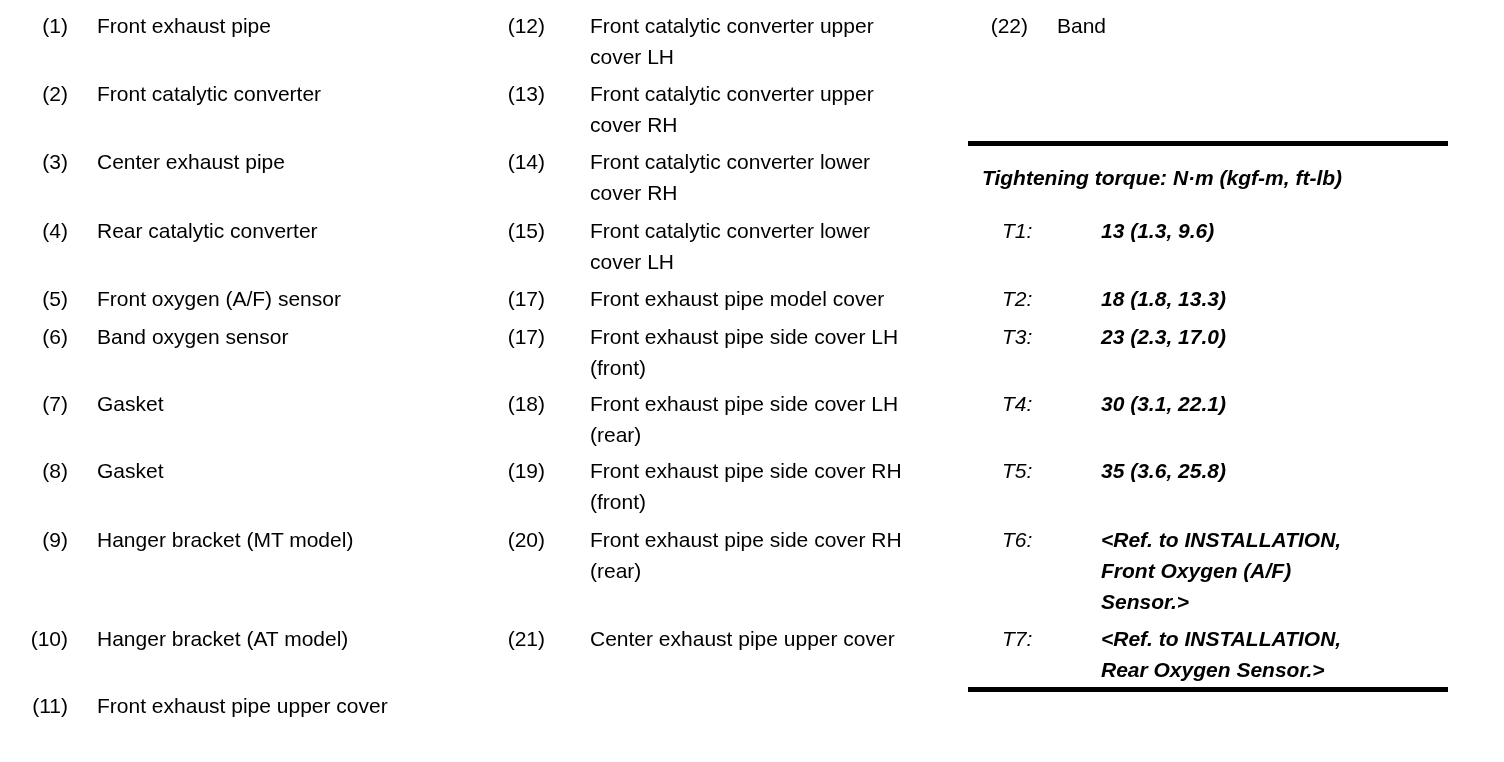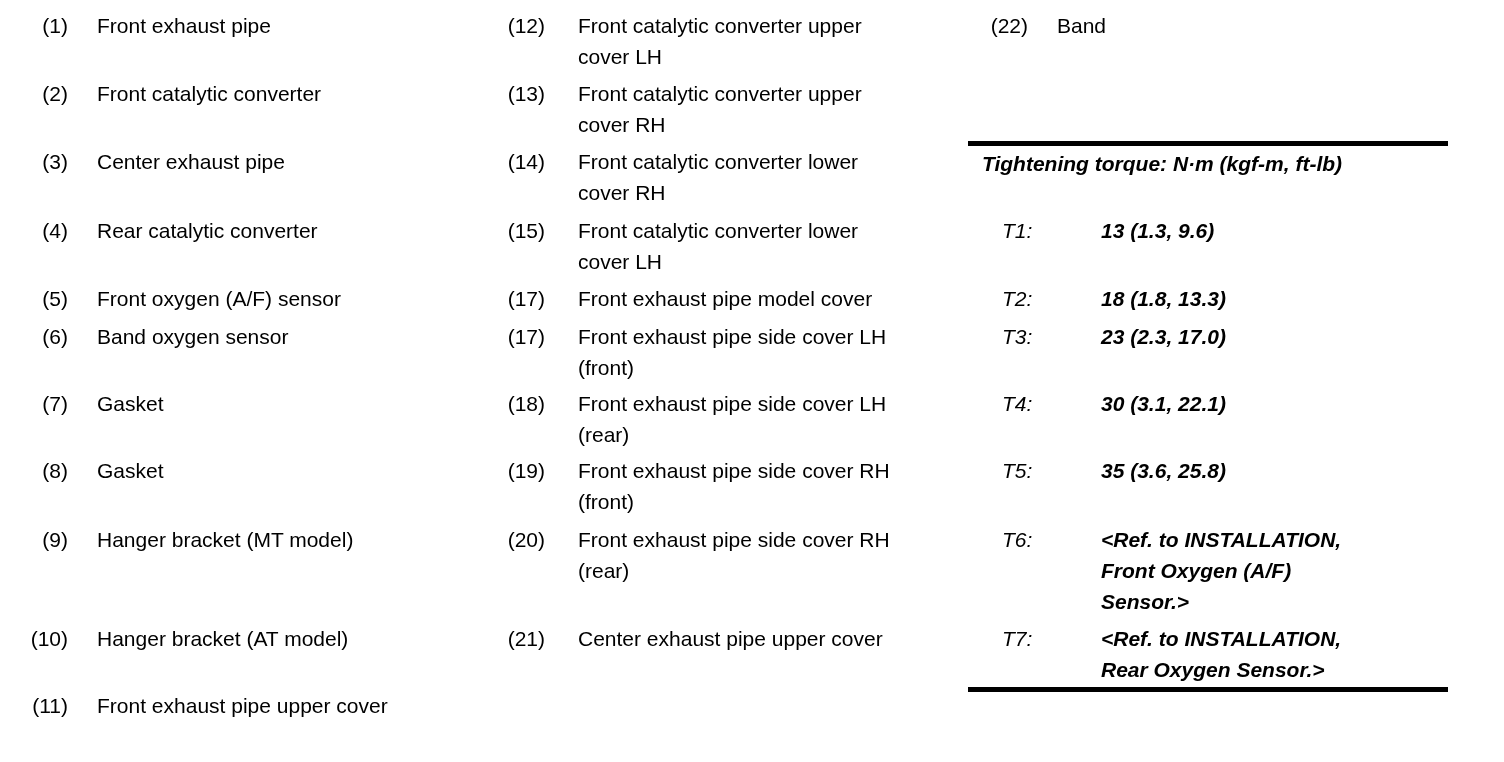--- a/index.html
+++ b/index.html
@@ -24,21 +24,21 @@
     text-align: right;
     white-space: nowrap;
   }
   .label {
     position: absolute; top: 0;
     white-space: pre-line;
   }
   .c1 .num   { left: 18px;  width: 50px; }
   .c1 .label { left: 97px;  width: 390px; }
   .c2 .num   { left: 495px; width: 50px; }
-  .c2 .label { left: 578px; width: 400px; }
+  .c2 .label { left: 590px; width: 400px; }
   .c3 .num   { left: 978px; width: 50px; }
   .c3 .label { left: 1057px; width: 400px; }
 
   .torque-title {
     position: absolute;
     left: 982px; width: 470px;
     font-weight: bold; font-style: italic;
     white-space: nowrap;
   }
   .torque-entry .tid {
@@ -157,21 +157,21 @@
     <span class="label">Center exhaust pipe upper cover</span>
   </div>
 
   <div class="entry c3" style="top:10px">
     <span class="num">(22)</span>
     <span class="label">Band</span>
   </div>
 
   <div class="rule" style="top:141px"></div>
 
-  <div class="torque-title" style="top:148px">Tightening torque: N·m (kgf-m, ft-lb)</div>
+  <div class="torque-title" style="top:162px">Tightening torque: N·m (kgf-m, ft-lb)</div>
 
   <div class="entry torque-entry" style="top:215px">
     <span class="tid">T1:</span>
     <span class="tval">13 (1.3, 9.6)</span>
   </div>
   <div class="entry torque-entry" style="top:283px">
     <span class="tid">T2:</span>
     <span class="tval">18 (1.8, 13.3)</span>
   </div>
   <div class="entry torque-entry" style="top:321px">

